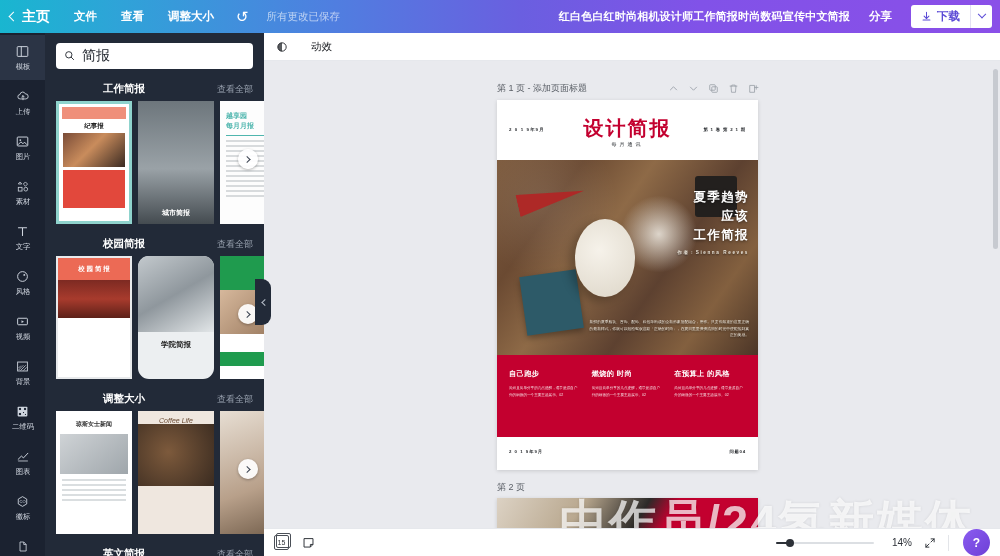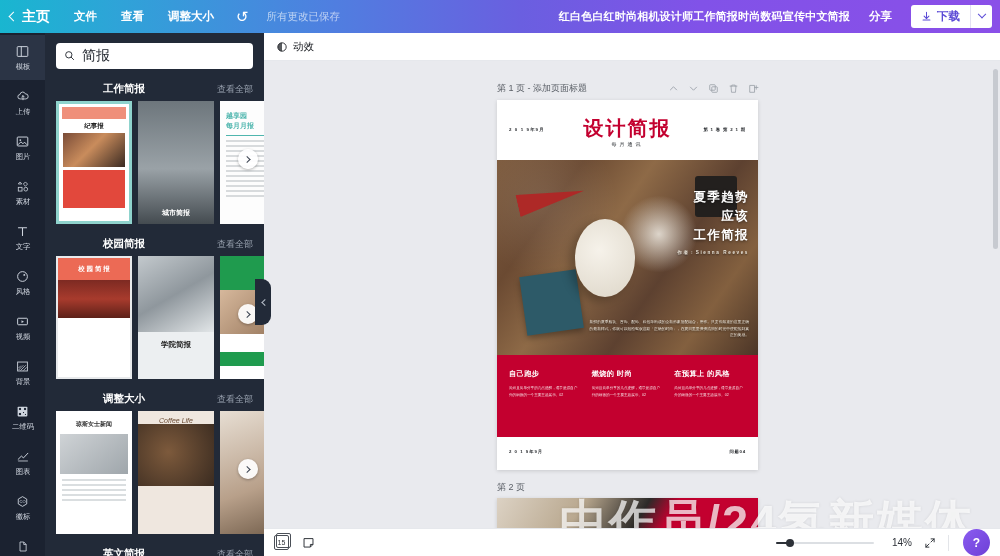--- a/index.html
+++ b/index.html
@@ -82,21 +82,21 @@
   .t-b { background: #cfd3d6; }
   .t-b .img { height: 100%; background: linear-gradient(180deg,#6d767c,#9aa2a7 55%,#444b50); }
   .t-b .cap { position: absolute; bottom: 6px; left: 0; right: 0; text-align: center; color: #fff; font-size: 7px; font-weight: bold; }
   .t-c { background: #fdfdfd; }
   .t-c .tl { color: #4fb6ae; font-size: 7px; font-weight: bold; margin: 10px 6px 3px; line-height: 1.4; }
   .t-c .ln { height: 1.5px; background: #4fb6ae; margin: 4px 6px; }
   .t-c .tx { height: 2px; background: #d8dbdd; margin: 3px 6px; }
   .t-e { background: #fff; border: 2px solid #e8eaec; }
   .t-e .hd { background: #ec6a55; height: 22px; color: #fff; font-size: 6.5px; font-weight: bold; display: flex; align-items: center; justify-content: center; }
   .t-e .im { height: 38px; background: linear-gradient(180deg,#7d2a22,#a83b2d 50%,#5c2018); }
-  .t-f { background: #eceff1; }
+  .t-f { background: #eceff1; border-radius: 11px; }
   .t-f .im { height: 76px; background: linear-gradient(150deg,#c3c9cd,#8f979d,#e2e6e8); }
   .t-f .cap { text-align: center; font-size: 7.5px; font-weight: bold; color: #222; margin-top: 8px; }
   .t-g .band { height: 34px; background: #1f9b4e; }
   .t-g .im { height: 44px; background: linear-gradient(135deg,#d6b89c,#8e6d52); }
   .t-g .bt { height: 14px; background: #1f9b4e; margin-top: 18px; }
   .t-h { background: #fff; }
   .t-h .tt { font-size: 6px; color: #333; text-align: center; margin-top: 9px; font-weight: bold; }
   .t-h .im { height: 40px; margin: 5px 4px; background: linear-gradient(140deg,#cfd3d6,#9fa6ab); }
   .t-h .tx { height: 2px; background: #dadee0; margin: 3px 6px; }
   .t-i { background: #efe7df; }
@@ -112,21 +112,21 @@
     align-items: center; justify-content: center; cursor: pointer; z-index: 26;
   }
   .collapse i { width: 5px; height: 5px; border-left: 1.5px solid #b7bec9; border-bottom: 1.5px solid #b7bec9; transform: rotate(45deg) translate(1px,-1px); }
 
   
   .edtoolbar {
     position: absolute; top: 33px; left: 264px; width: 736px; height: 28px;
     background: #fff; border-bottom: 1px solid #e6e8ec; display: flex; align-items: center;
     padding-left: 12px; z-index: 20;
   }
-  .anim-btn { display: flex; align-items: center; gap: 5px; font-size: 10.5px; color: #22252a; cursor: pointer; }
+  .anim-btn { display: flex; align-items: center; gap: 23px; font-size: 10.5px; color: #22252a; cursor: pointer; }
 
   
   .canvas {
     position: absolute; top: 61px; left: 264px; width: 736px; height: 467px;
     background: #e9eaee; overflow: hidden; z-index: 10;
   }
   .page-head {
     position: absolute; left: 233px; top: 19px; width: 262px; height: 16px;
     display: flex; align-items: center; justify-content: space-between;
   }

